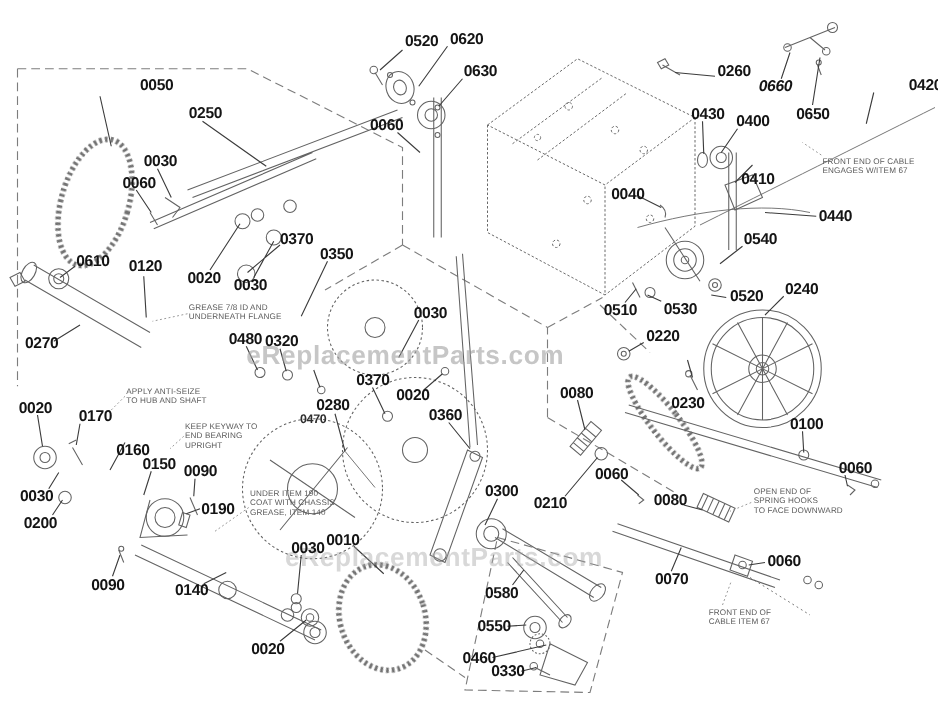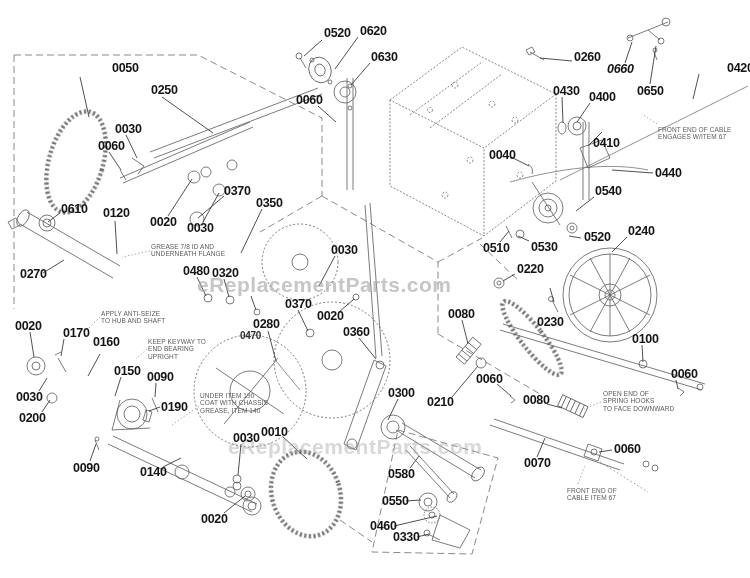--- a/index.html
+++ b/index.html
@@ -280,21 +280,21 @@
       <div class="plabel" style="left: 614px; top: 443px;">0060</div>
       <div class="plabel" style="left: 524px; top: 457px;">0070</div>
       <div class="plabel" style="left: 388px; top: 468px;">0580</div>
       <div class="plabel" style="left: 382px; top: 495px;">0550</div>
       <div class="plabel" style="left: 370px; top: 520px;">0460</div>
       <div class="plabel" style="left: 393px; top: 531px;">0330</div>
       <div class="plabel" style="left: 147px; top: 371px;">0090</div>
       <div class="plabel" style="left: 161px; top: 401px;">0190</div>
       <div class="plabel" style="left: 15px; top: 320px;">0020</div>
       <div class="plabel" style="left: 63px; top: 327px; text-align: right;">0170</div>
-      <div class="plabel" style="left: 93px; top: 336px;">0160</div>
+      <div class="plabel" style="left: 93px; top: 354px;">0160</div>
       <div class="plabel" style="left: 114px; top: 365px;">0150</div>
       <div class="plabel" style="left: 16px; top: 391px;">0030</div>
       <div class="plabel" style="left: 19px; top: 412px;">0200</div>
       <div class="plabel" style="left: 73px; top: 462px;">0090</div>
       <div class="plabel" style="left: 140px; top: 466px;">0140</div>
       <div class="plabel" style="left: 233px; top: 432px;">0030</div>
       <div class="plabel" style="left: 201px; top: 513px;">0020</div>
       <div class="note" style="left: 658px; top: 126px;">FRONT END OF CABLE
 ENGAGES W/ITEM 67</div>
       <div class="note" style="left: 151px; top: 243px;">GREASE 7/8 ID AND

